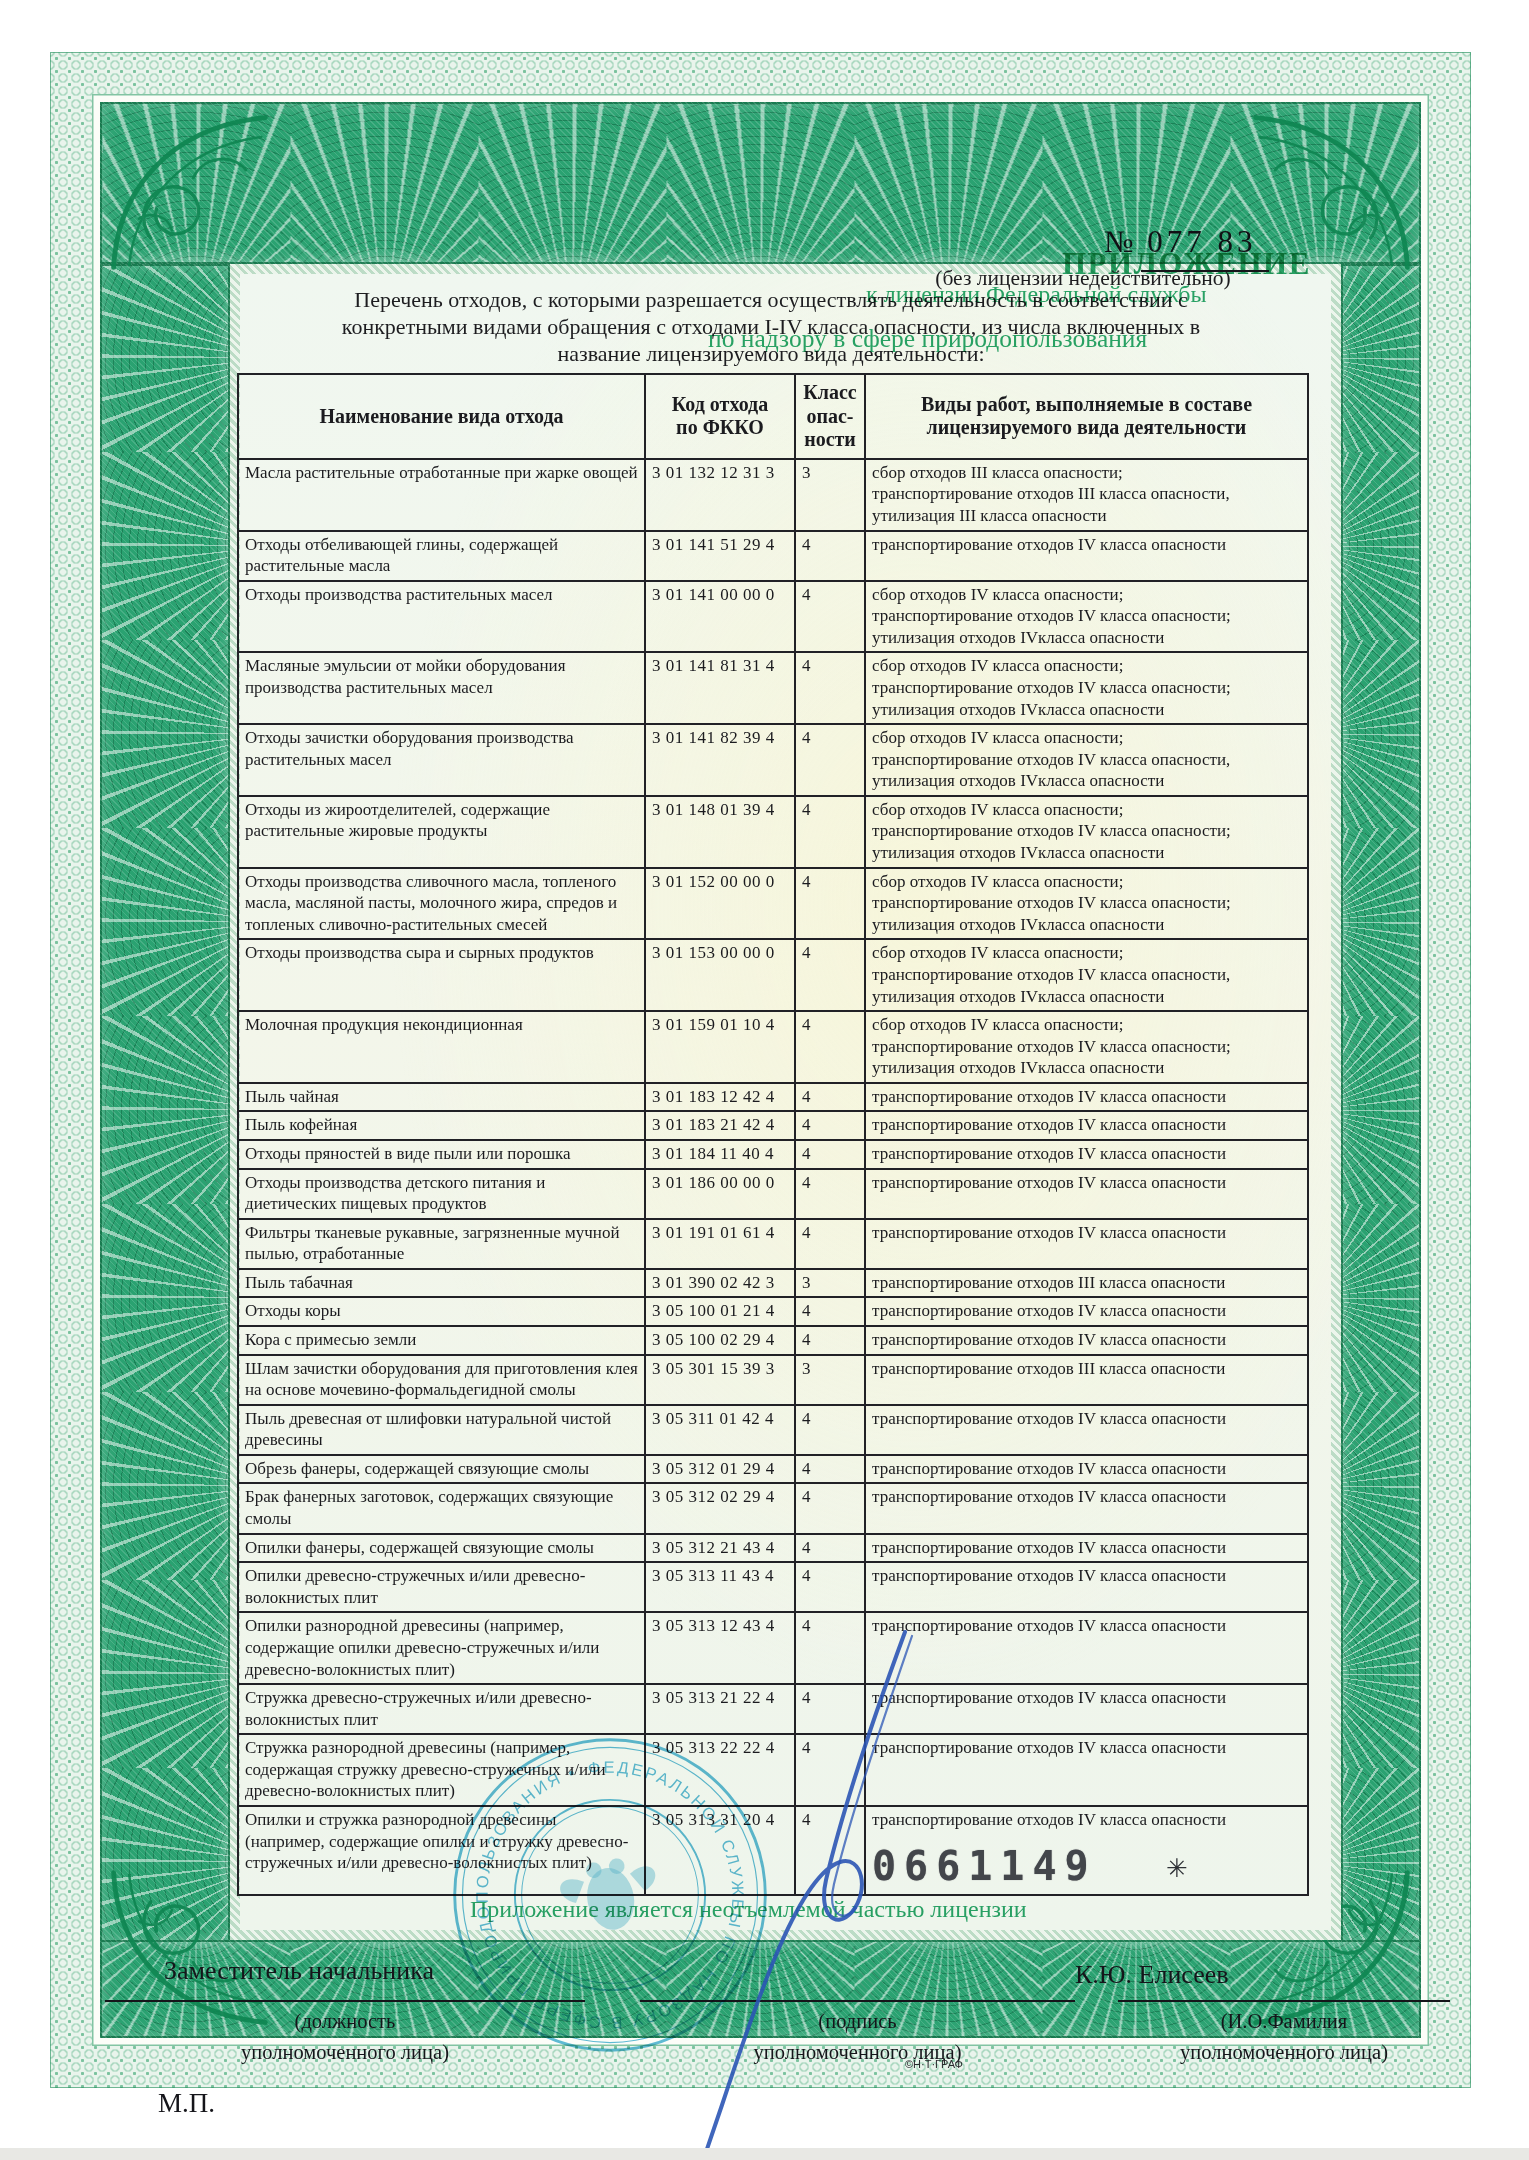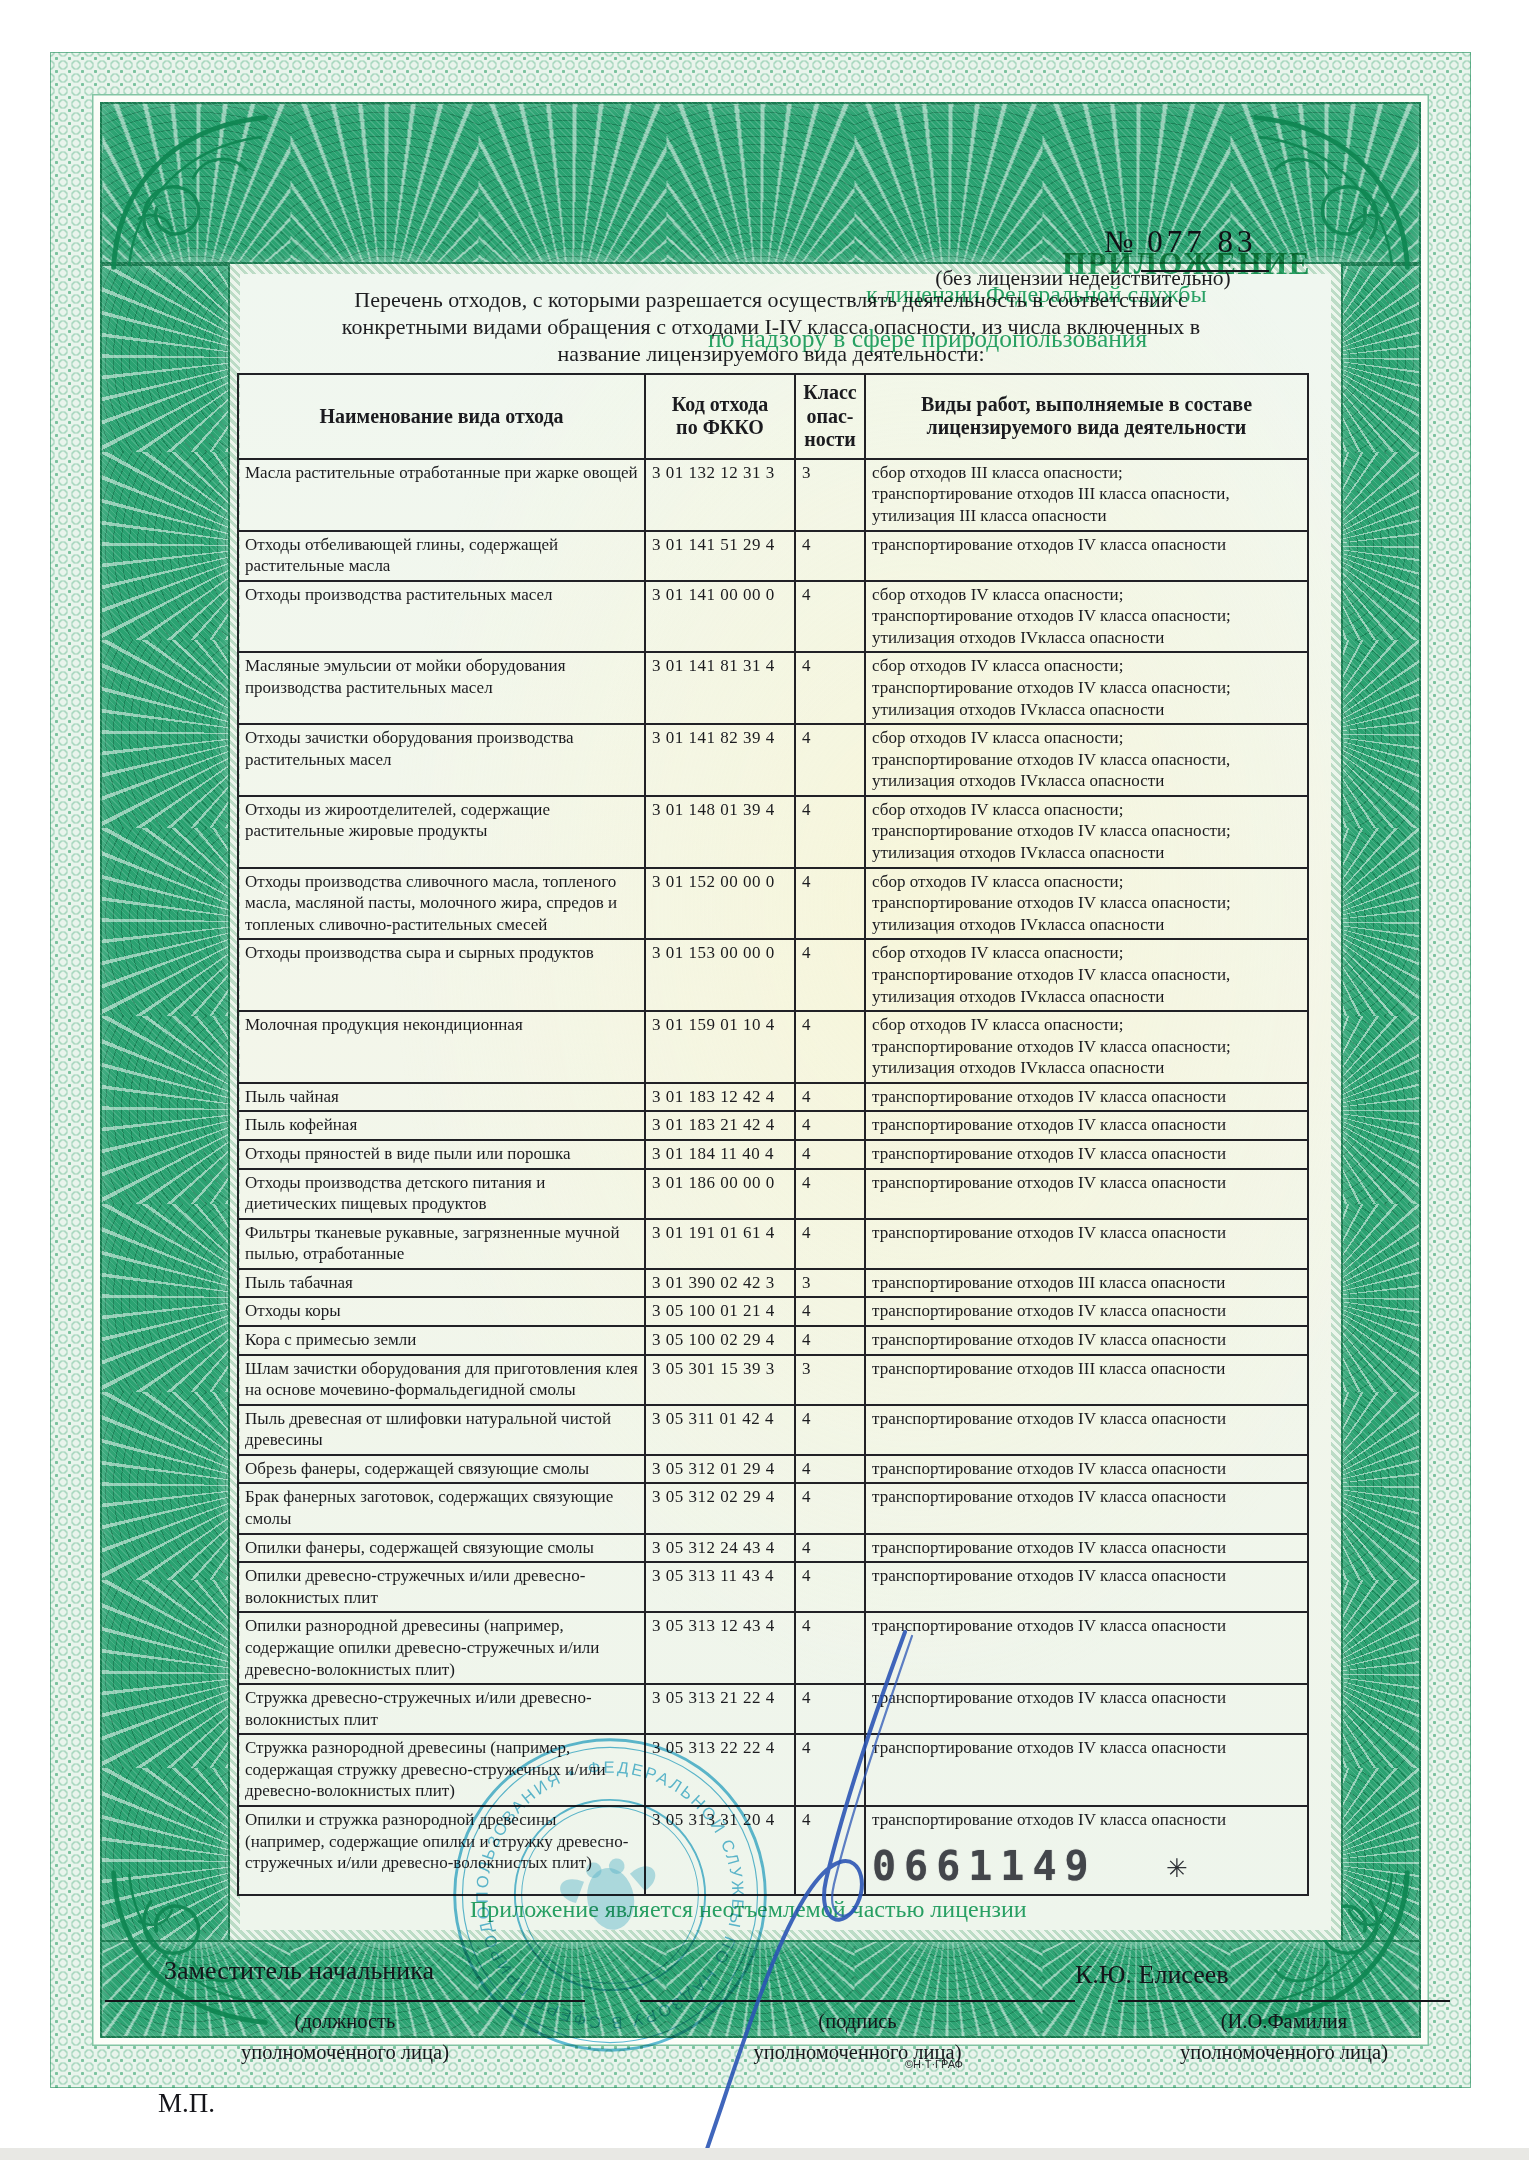--- a/index.html
+++ b/index.html
@@ -362,21 +362,21 @@
         <tr>
       <td class="name-cell">Брак фанерных заготовок, содержащих связующие смолы</td>
       <td class="code-cell">3 05 312 02 29 4</td>
       <td class="class-cell">4</td>
       <td class="works-cell">
             <div>транспортирование отходов IV класса опасности</div>
           </td>
     </tr>
         <tr>
       <td class="name-cell">Опилки фанеры, содержащей связующие смолы</td>
-      <td class="code-cell">3 05 312 24 43 4</td>
+      <td class="code-cell">3 05 312 21 43 4</td>
       <td class="class-cell">4</td>
       <td class="works-cell">
             <div>транспортирование отходов IV класса опасности</div>
           </td>
     </tr>
         <tr>
       <td class="name-cell">Опилки древесно-стружечных и/или древесно-волокнистых плит</td>
       <td class="code-cell">3 05 313 11 43 4</td>
       <td class="class-cell">4</td>
       <td class="works-cell">

